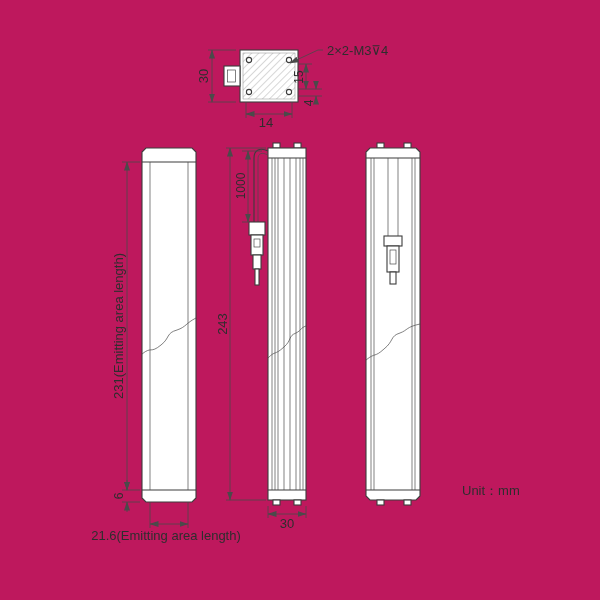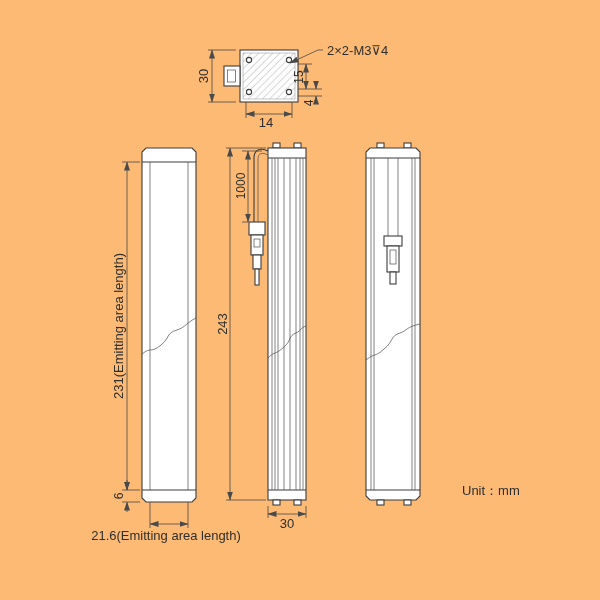--- a/index.html
+++ b/index.html
@@ -1,16 +1,16 @@
 <!DOCTYPE html>
 <html><head>
 <meta charset="utf-8">
 <style>
   html,body{margin:0;padding:0;background:#ffffff;}
-  .canvas{position:relative;width:600px;height:600px;background:#fdba74;overflow:hidden;}
+  .canvas{position:relative;width:600px;height:600px;background:#be185d;overflow:hidden;}
   svg{display:block;}
   .obj{stroke:#3d3d3d;stroke-width:1.1;fill:none;}
   .objf{stroke:#3d3d3d;stroke-width:1.1;fill:#ffffff;}
   .thin{stroke:#4a4a4a;stroke-width:0.7;fill:none;}
   .dim{stroke:#4a4a4a;stroke-width:0.8;fill:none;}
   text{font-family:"Liberation Sans","DejaVu Sans",sans-serif;font-size:13px;fill:#2e2e2e;}
   .small{font-size:12px;}
 </style>
 </head>
 <body>

